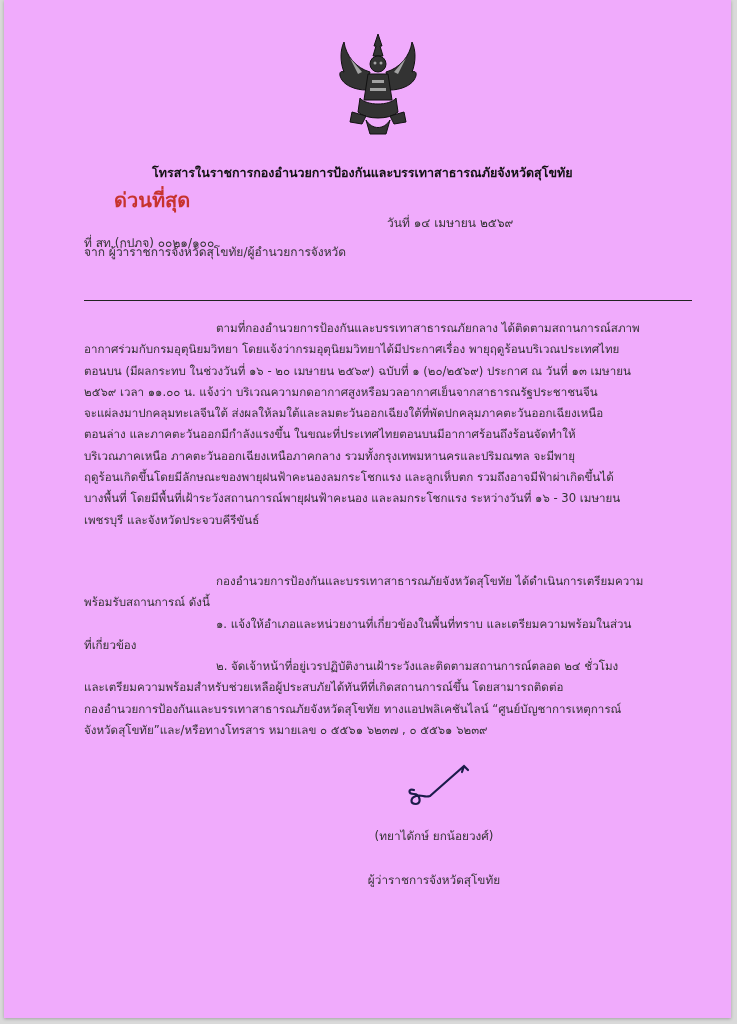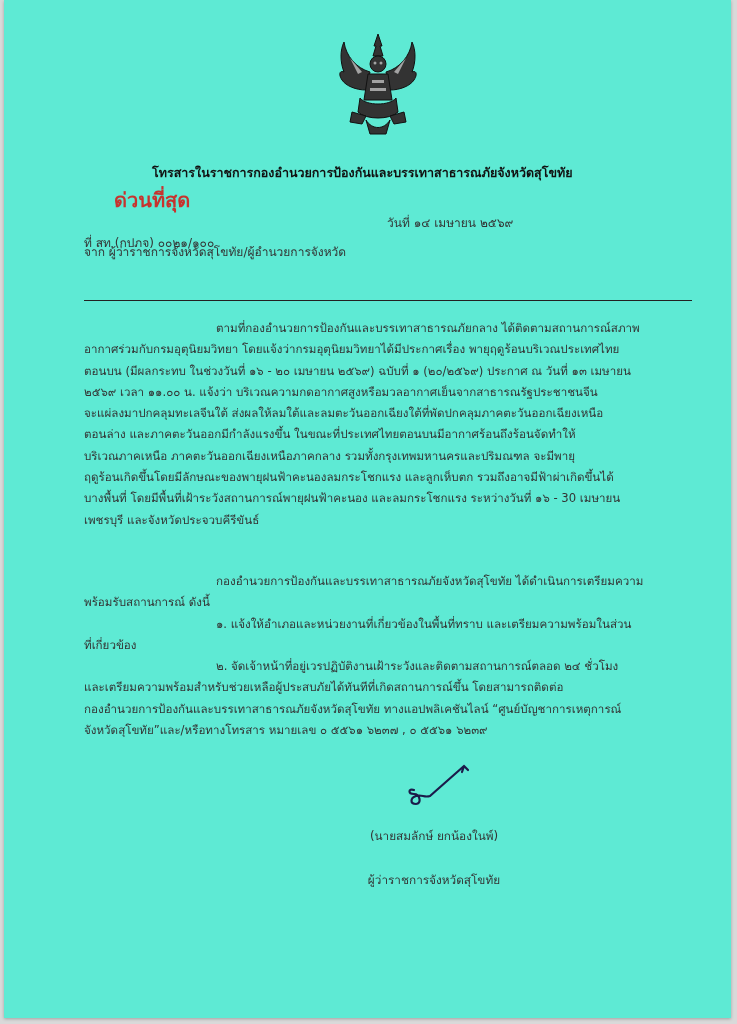--- a/index.html
+++ b/index.html
@@ -2,21 +2,21 @@
 <html><head>
 <meta charset="utf-8">
 <style>
   html, body { margin:0; padding:0; }
   body {
     width:737px; height:1024px; background:#d9d9d9; overflow:hidden;
     font-family:"DejaVu Sans", sans-serif; color:#222;
   }
   .page {
     position:absolute; left:4px; top:0; width:727px; height:1018px;
-    background:#5eead4; box-shadow:0 1px 3px rgba(0,0,0,0.25);
+    background:#f0abfc; box-shadow:0 1px 3px rgba(0,0,0,0.25);
   }
   .emblem { position:absolute; left:332px; top:28px; width:84px; height:110px; }
   .hdr-title {
     position:absolute; left:148px; top:163px; width:500px;
     font-size:12.5px; font-weight:bold; color:#111; white-space:nowrap;
   }
   .urgent {
     position:absolute; left:110px; top:184px; font-size:20px; font-weight:bold;
     color:#c7332e; white-space:nowrap;
   }
@@ -98,16 +98,16 @@
     <span class="line ind1">๒. จัดเจ้าหน้าที่อยู่เวรปฏิบัติงานเฝ้าระวังและติดตามสถานการณ์ตลอด ๒๔ ชั่วโมง</span>
     <span class="line">และเตรียมความพร้อมสำหรับช่วยเหลือผู้ประสบภัยได้ทันทีที่เกิดสถานการณ์ขึ้น โดยสามารถติดต่อ</span>
     <span class="line">กองอำนวยการป้องกันและบรรเทาสาธารณภัยจังหวัดสุโขทัย ทางแอปพลิเคชันไลน์ “ศูนย์บัญชาการเหตุการณ์</span>
     <span class="line">จังหวัดสุโขทัย”และ/หรือทางโทรสาร หมายเลข ๐ ๕๕๖๑ ๖๒๓๗ , ๐ ๕๕๖๑ ๖๒๓๙</span>
   </div>
 
   <svg class="sig" viewBox="0 0 80 50">
     <path d="M12 30 C6 28 6 34 12 34 C18 34 20 44 14 44 C8 44 8 38 14 36 C20 34 22 38 28 36 L62 6 L60 12 M62 6 L66 10" fill="none" stroke="#1b1b4a" stroke-width="2.2" stroke-linecap="round" stroke-linejoin="round"></path>
   </svg>
 
-  <div class="signer" style="top:826px;">(นายสมลักษ์ ยกน้องในพ์)</div>
+  <div class="signer" style="top:826px;">(ทยาไดักษ์ ยกน้อยวงศ์)</div>
   <div class="signer" style="top:870px;">ผู้ว่าราชการจังหวัดสุโขทัย</div>
 
 </div>
 
 </body></html>

